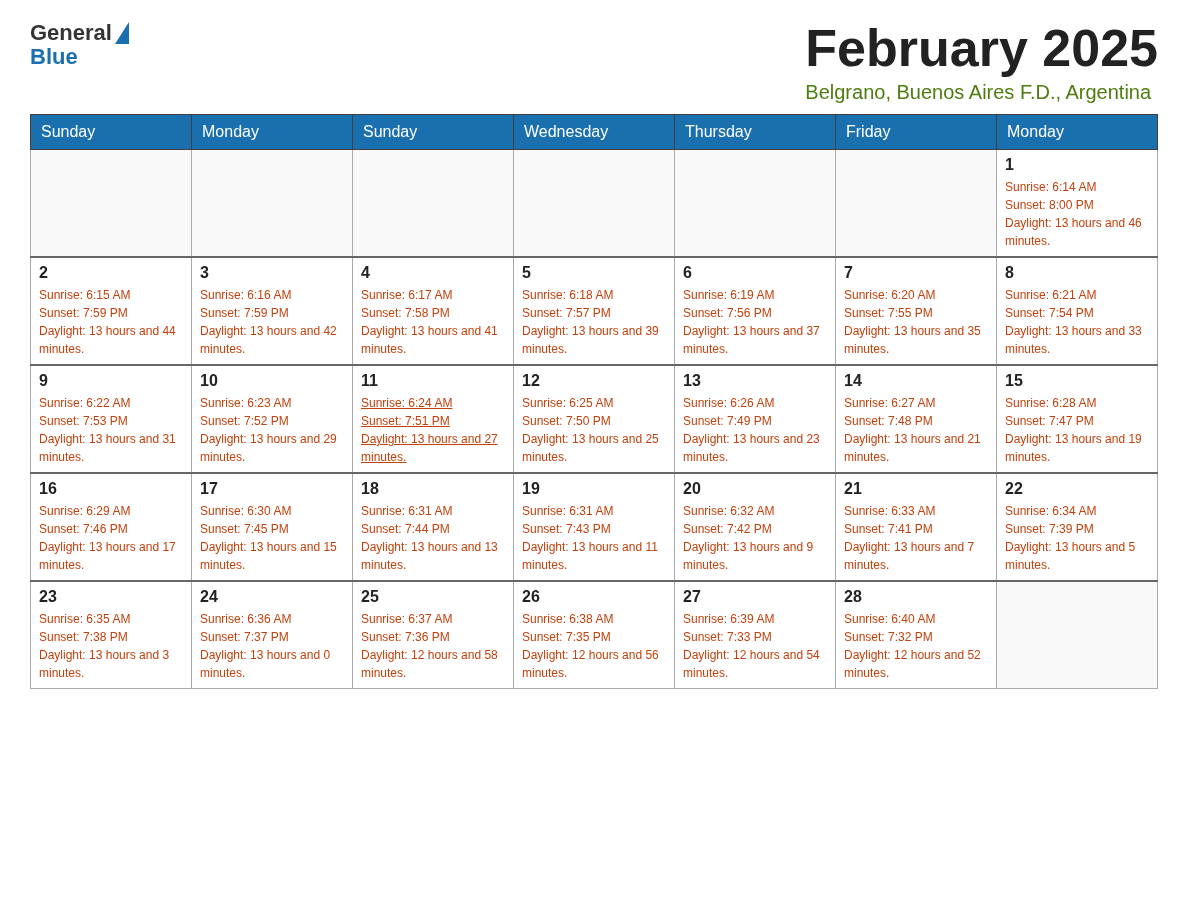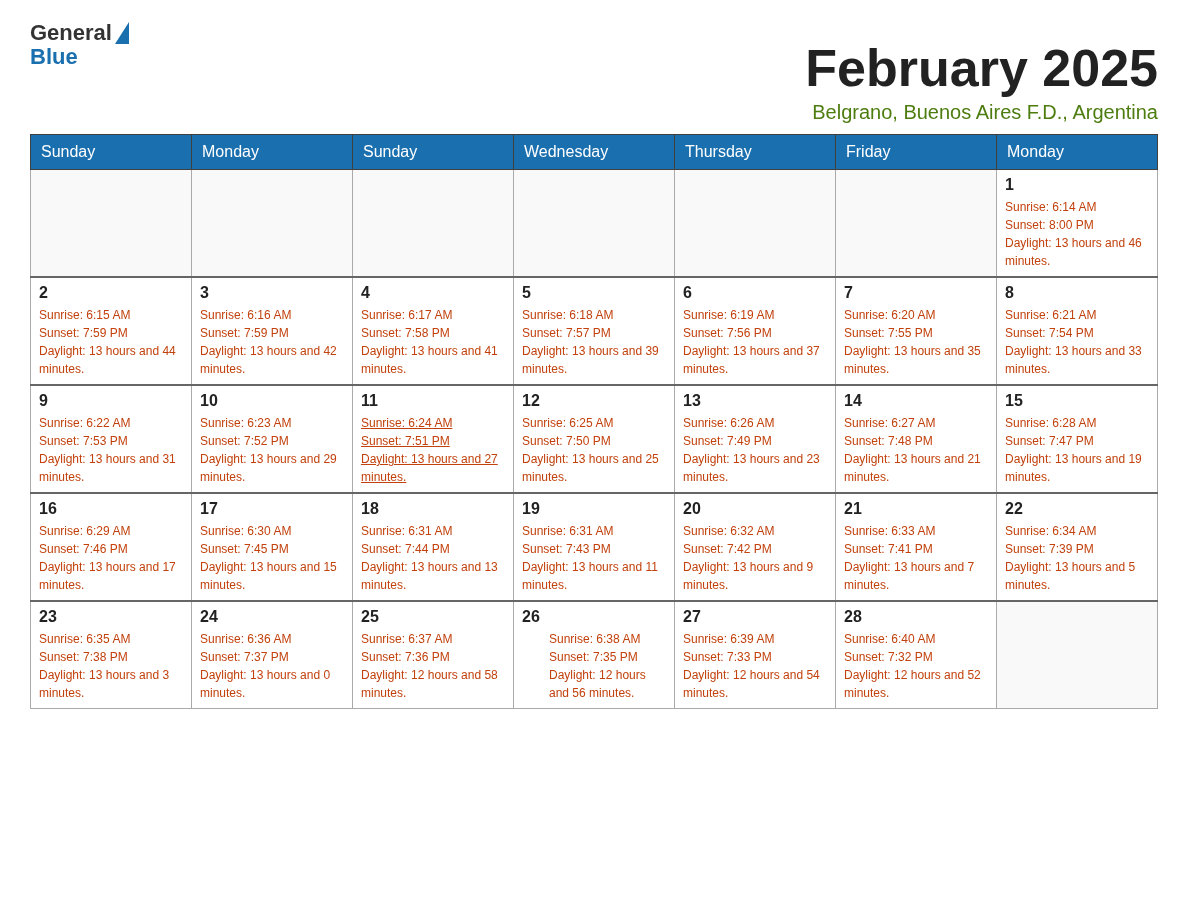--- a/index.html
+++ b/index.html
@@ -38,22 +38,21 @@
       margin-left: 3px;
       margin-bottom: 0;
     }
     .logo-blue {
       font-size: 22px;
       font-weight: bold;
       color: #1a6faf;
       margin-top: -2px;
     }
     .title-block {
-      text-align: right;
-      margin-top: 20px;
+      text-align: left;
     }
     .month-title {
       font-size: 52px;
       font-weight: bold;
       color: #222;
       line-height: 1.1;
     }
     .location {
       font-size: 20px;
       color: #4d7c0f;
@@ -290,21 +289,21 @@
 Daylight: 13 hours and 0 minutes.</div>
         </td>
         <td>
           <div class="day-number">25</div>
           <div class="day-info" style="white-space: pre-line;">Sunrise: 6:37 AM
 Sunset: 7:36 PM
 Daylight: 12 hours and 58 minutes.</div>
         </td>
         <td>
           <div class="day-number">26</div>
-          <div class="day-info" style="white-space: pre-line; margin-left: 27px;">Sunrise: 6:38 AM
+          <div class="day-info" style="white-space: pre-line;">Sunrise: 6:38 AM
 Sunset: 7:35 PM
 Daylight: 12 hours and 56 minutes.</div>
         </td>
         <td>
           <div class="day-number">27</div>
           <div class="day-info" style="white-space: pre-line;">Sunrise: 6:39 AM
 Sunset: 7:33 PM
 Daylight: 12 hours and 54 minutes.</div>
         </td>
         <td>

